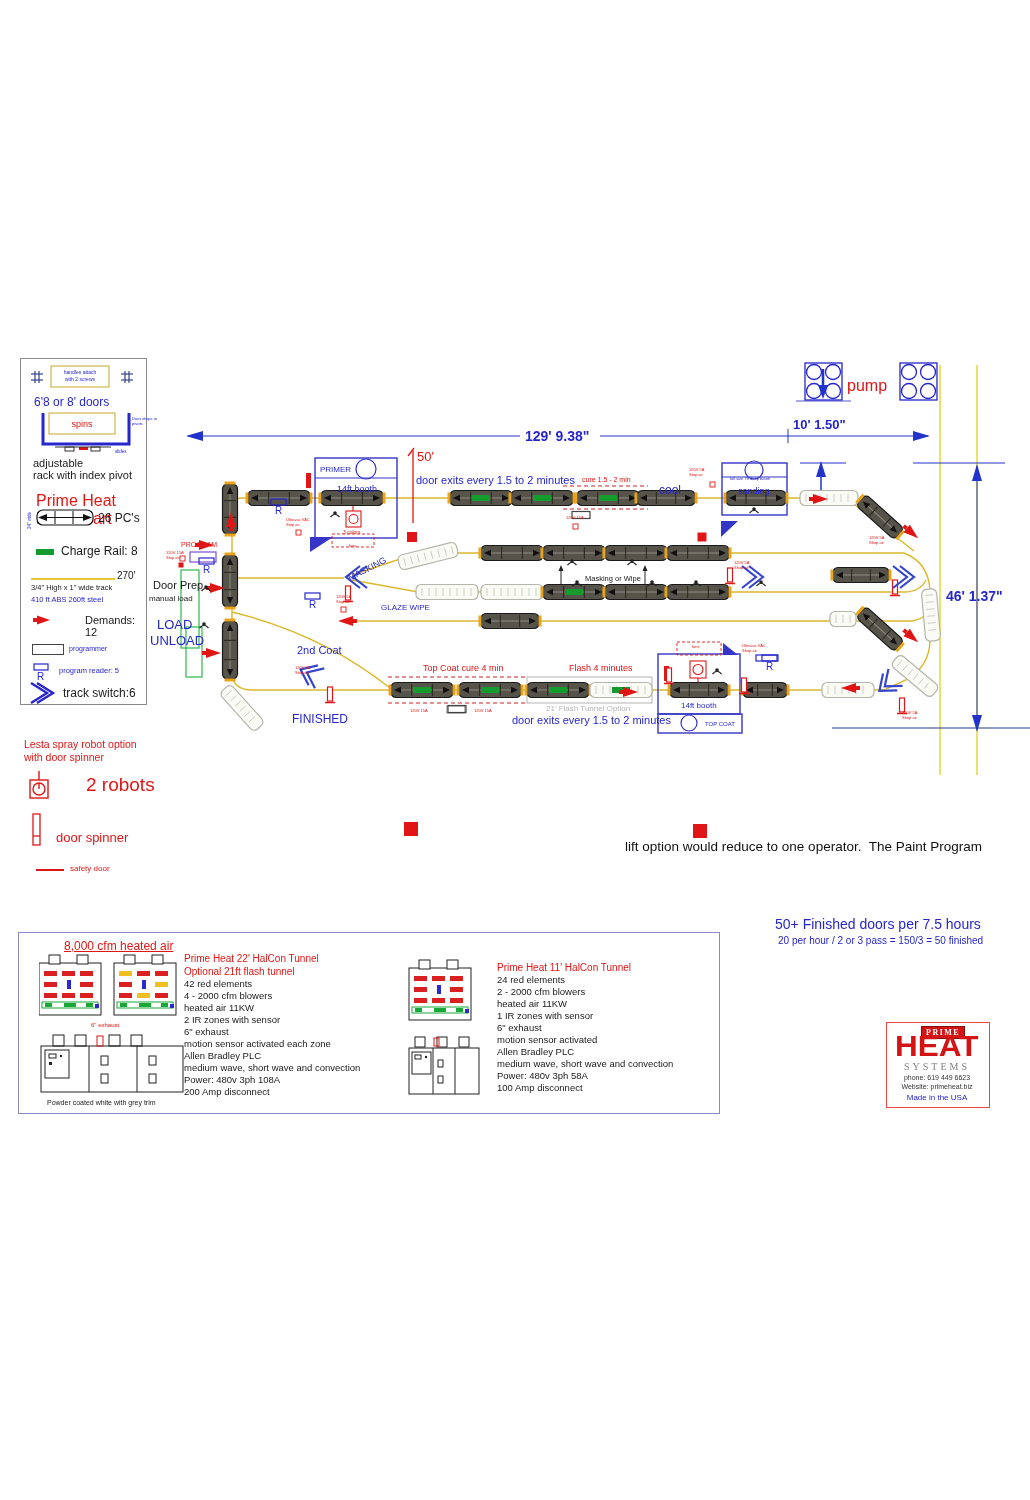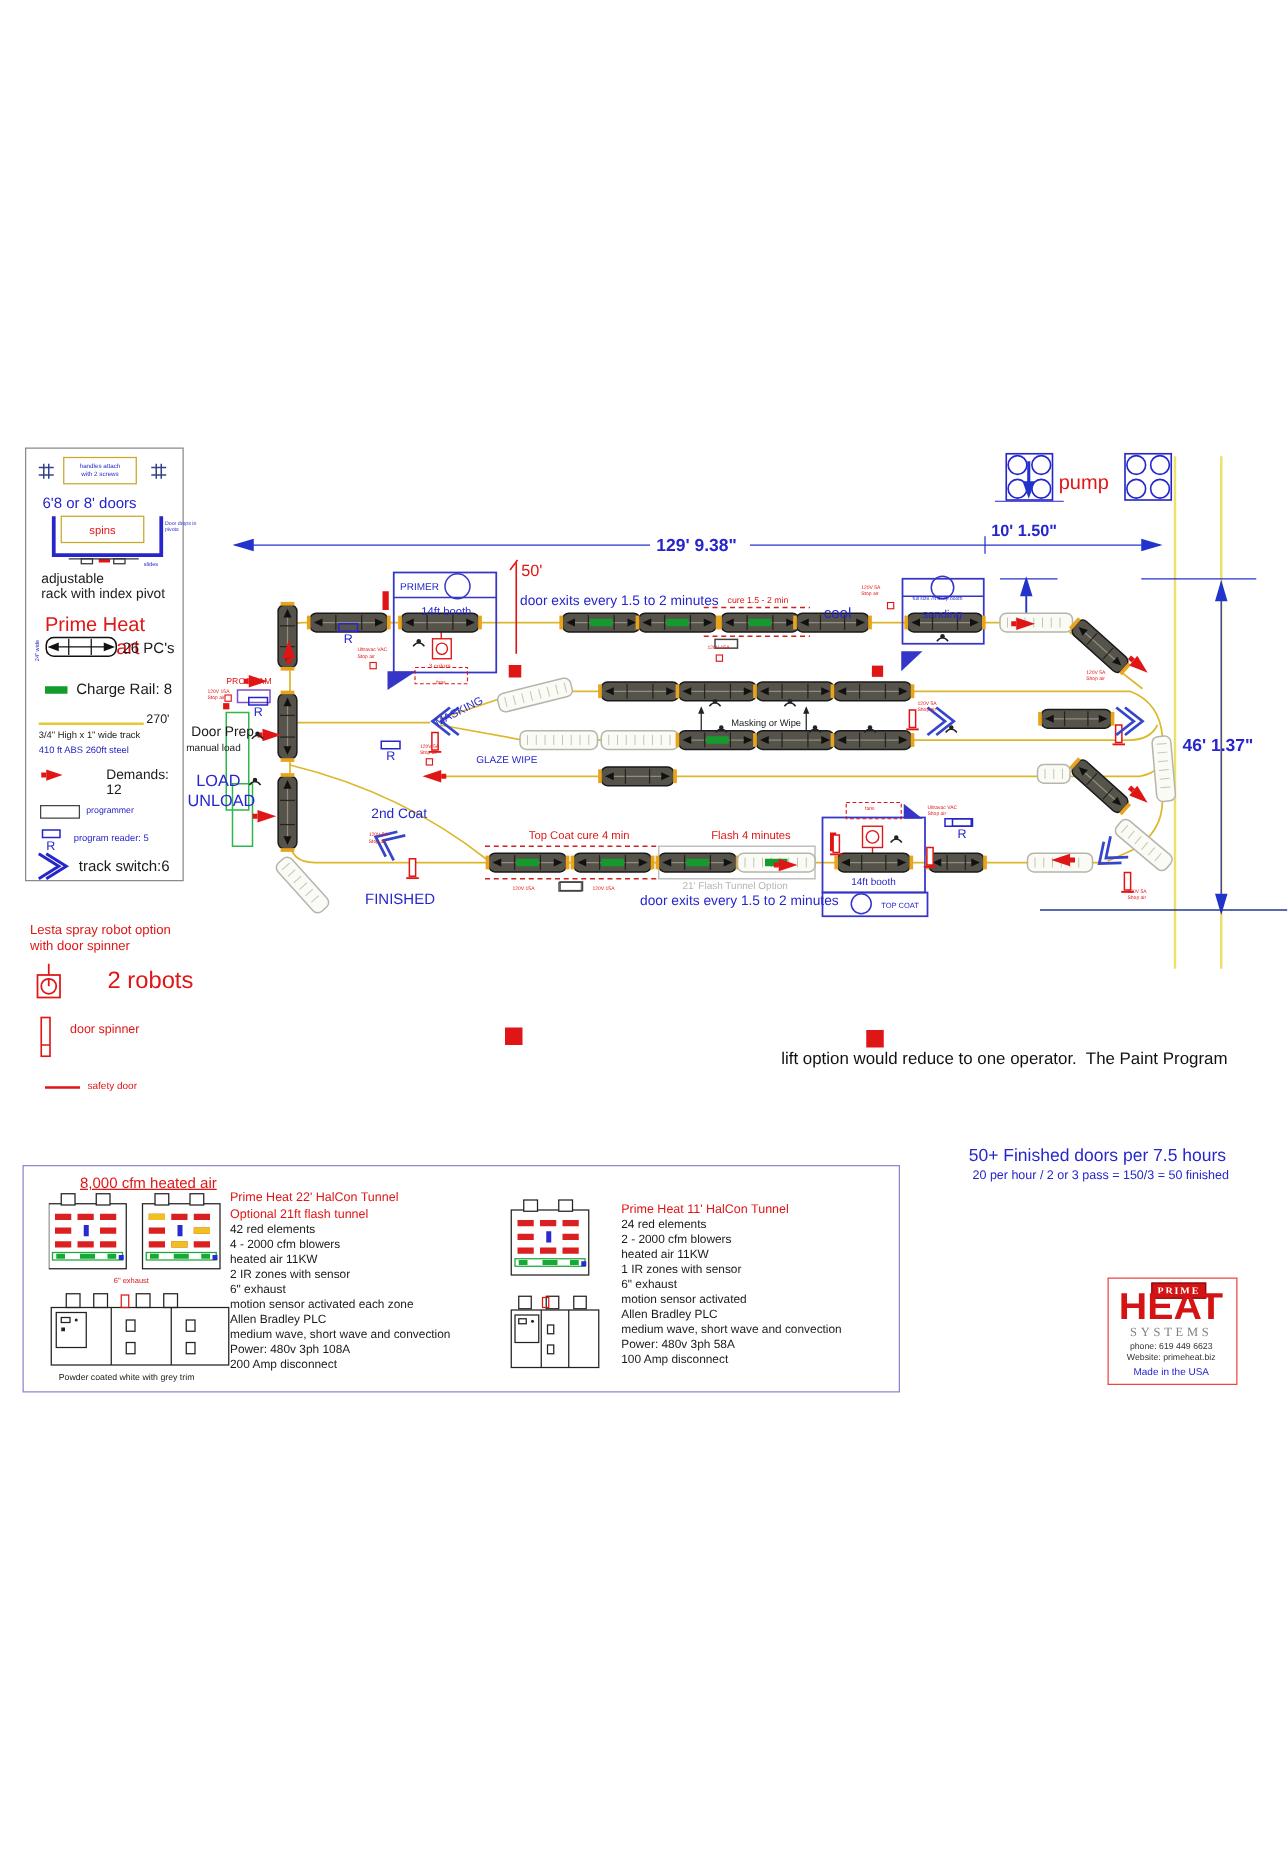--- a/index.html
+++ b/index.html
@@ -838,21 +838,21 @@
       <line x1="13" y1="1" x2="13" y2="10" stroke="#e01616" stroke-width="1.4"></line>
       <rect x="4" y="10" width="18" height="18" fill="none" stroke="#e01616" stroke-width="1.4"></rect>
       <circle cx="13" cy="19" r="6" fill="none" stroke="#e01616" stroke-width="1.4"></circle>
       <line x1="13" y1="13" x2="13" y2="19" stroke="#e01616" stroke-width="1.4"></line>
     </svg>
     <div class="abs red" style="left:38px;top:36px;font-size:19px;margin-left:24px;">2 robots</div>
     <svg class="abs" style="left:6px;top:74px;" width="14" height="36">
       <rect x="3" y="2" width="7" height="31" fill="none" stroke="#e01616" stroke-width="1.3"></rect>
       <line x1="3" y1="24" x2="10" y2="24" stroke="#e01616" stroke-width="1.3"></line>
     </svg>
-    <div class="abs red" style="left:32px;top:80px;font-size:10px;">door spinner</div>
+    <div class="abs red" style="left:32px;top:92px;font-size:13px;">door spinner</div>
     <div class="abs" style="left:12px;top:131px;width:28px;border-top:2px solid #e01616;"></div>
     <div class="abs red" style="left:46px;top:126px;font-size:8px;">safety door</div>
   </div>
 
   <div class="abs notelines" style="left:625px;top:838px;width:392px;">
       <div>lift option would reduce to one operator.  The Paint Program</div>
     </div>
   <div class="abs blue" style="left:775px;top:916px;font-size:14px;">50+ Finished doors per 7.5 hours</div>
   <div class="abs blue" style="left:778px;top:935px;font-size:10px;">20 per hour / 2 or 3 pass = 150/3 = 50 finished</div>
 

